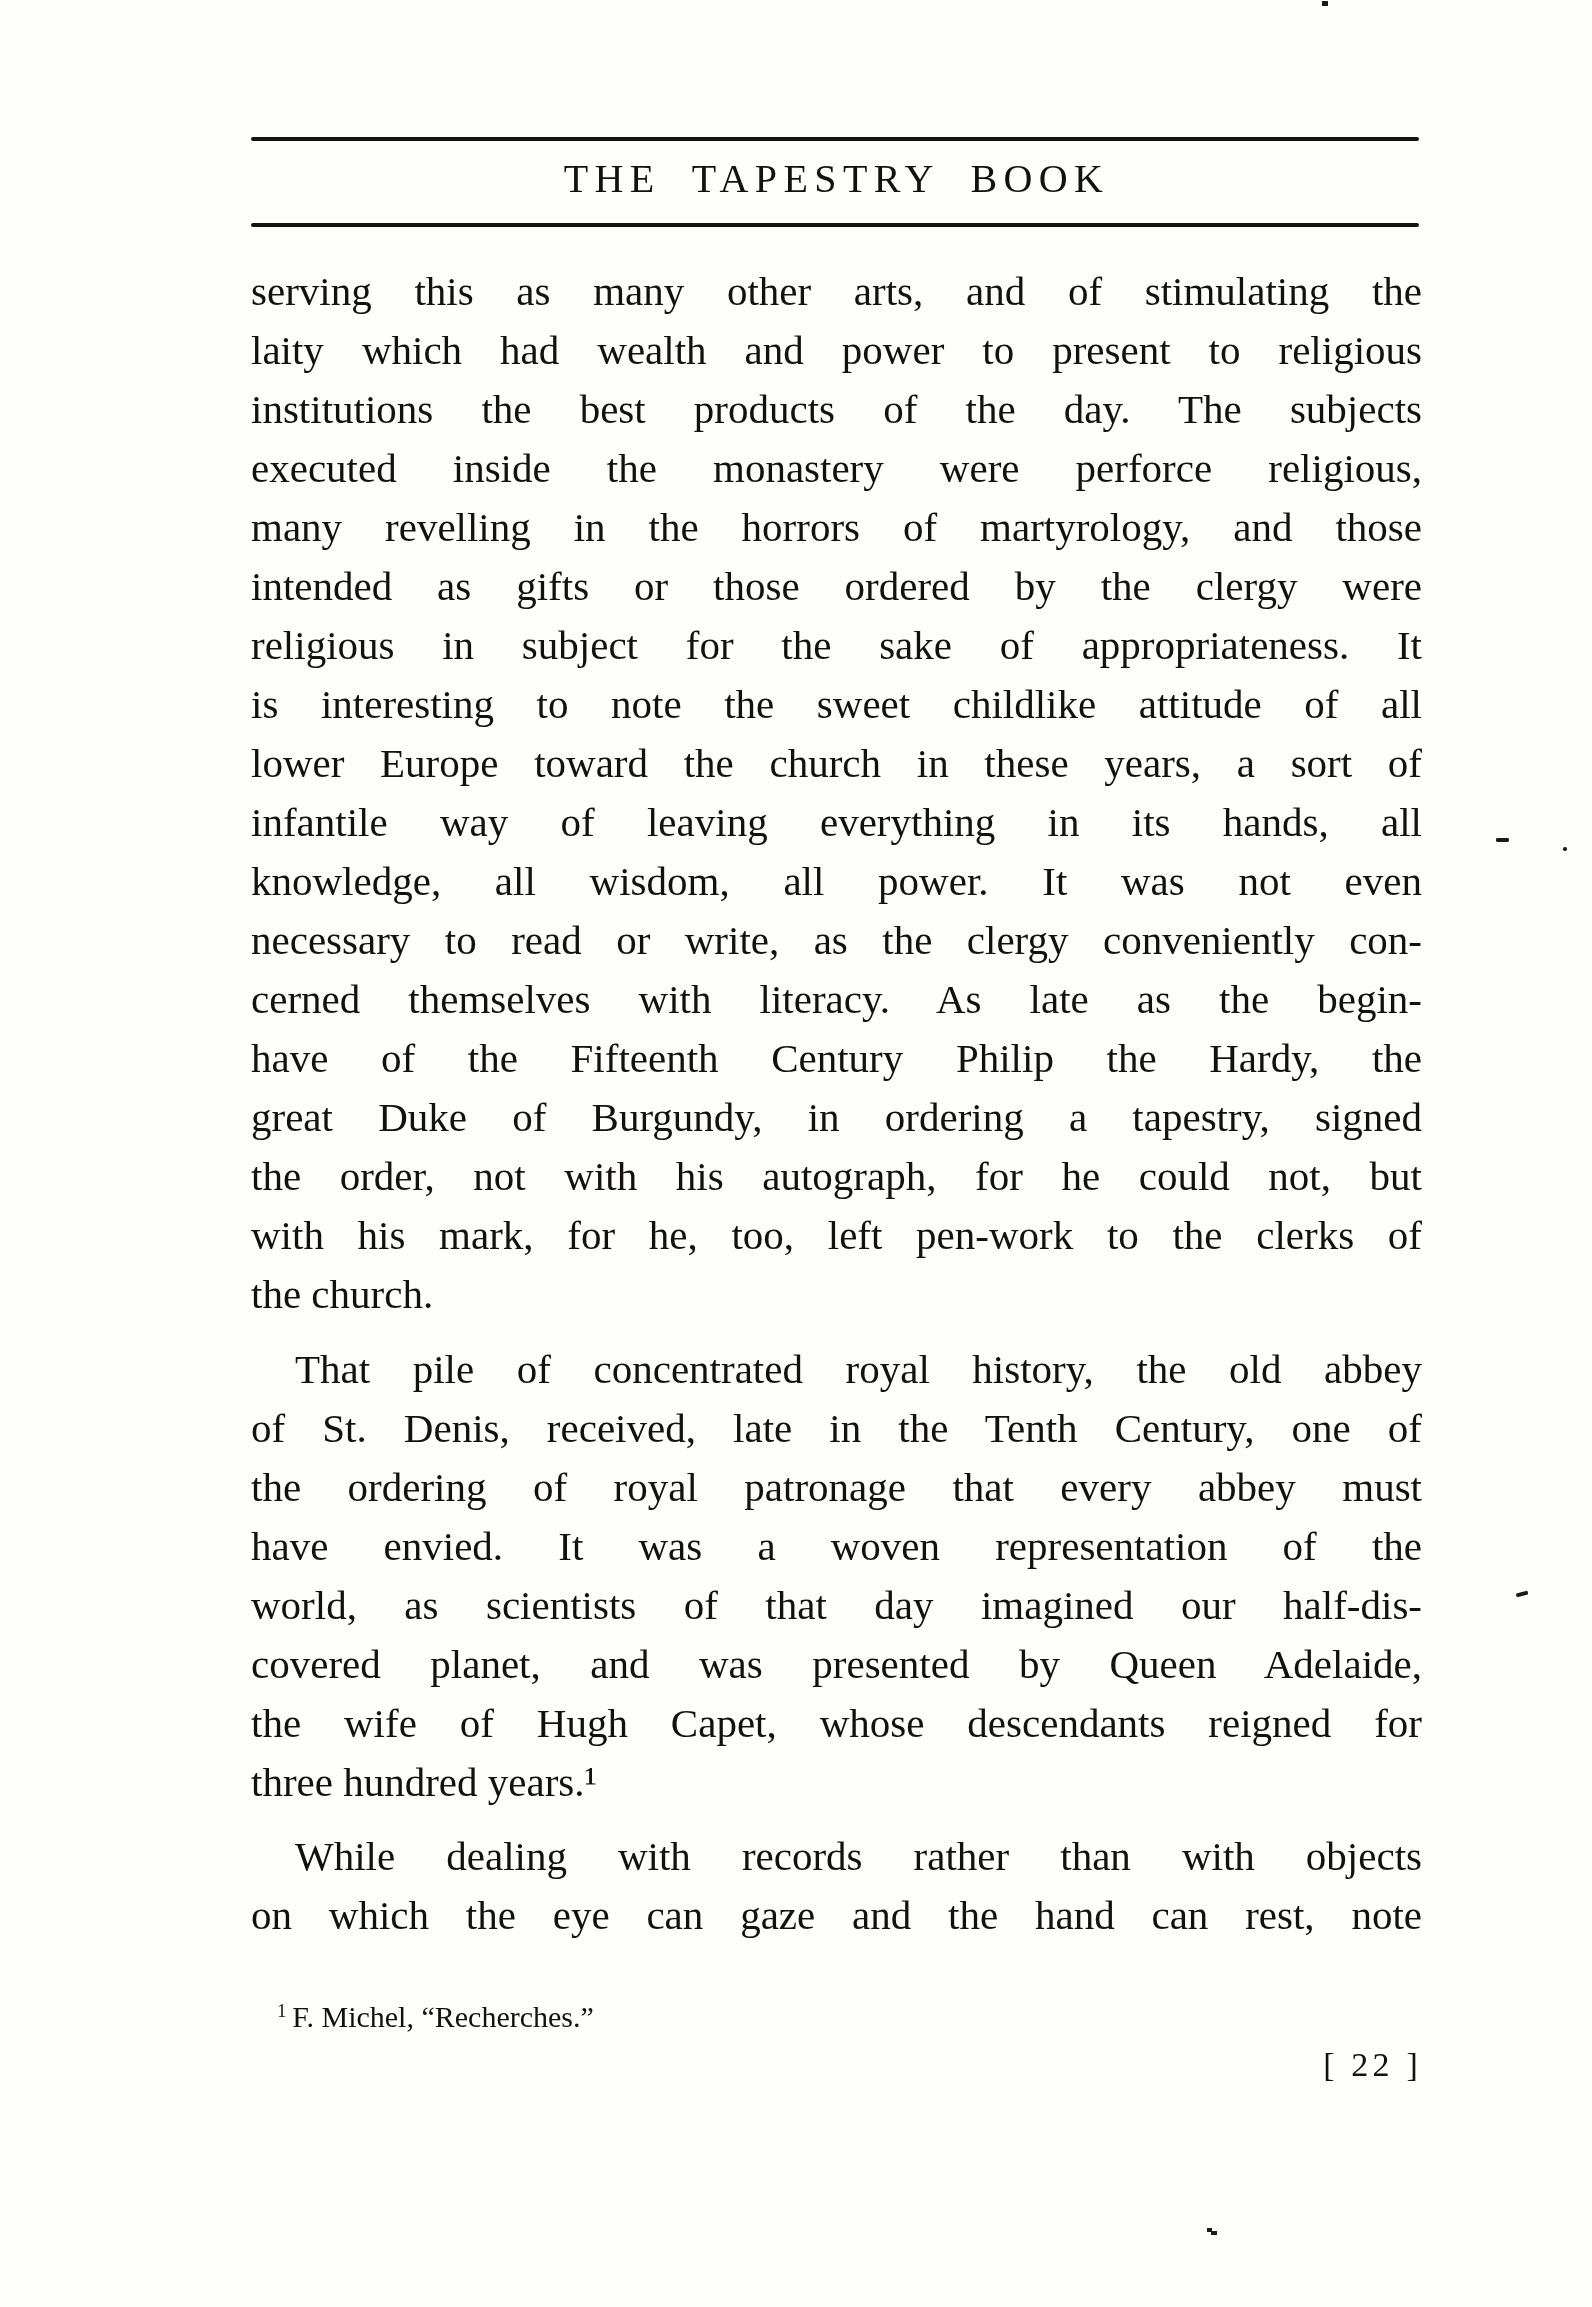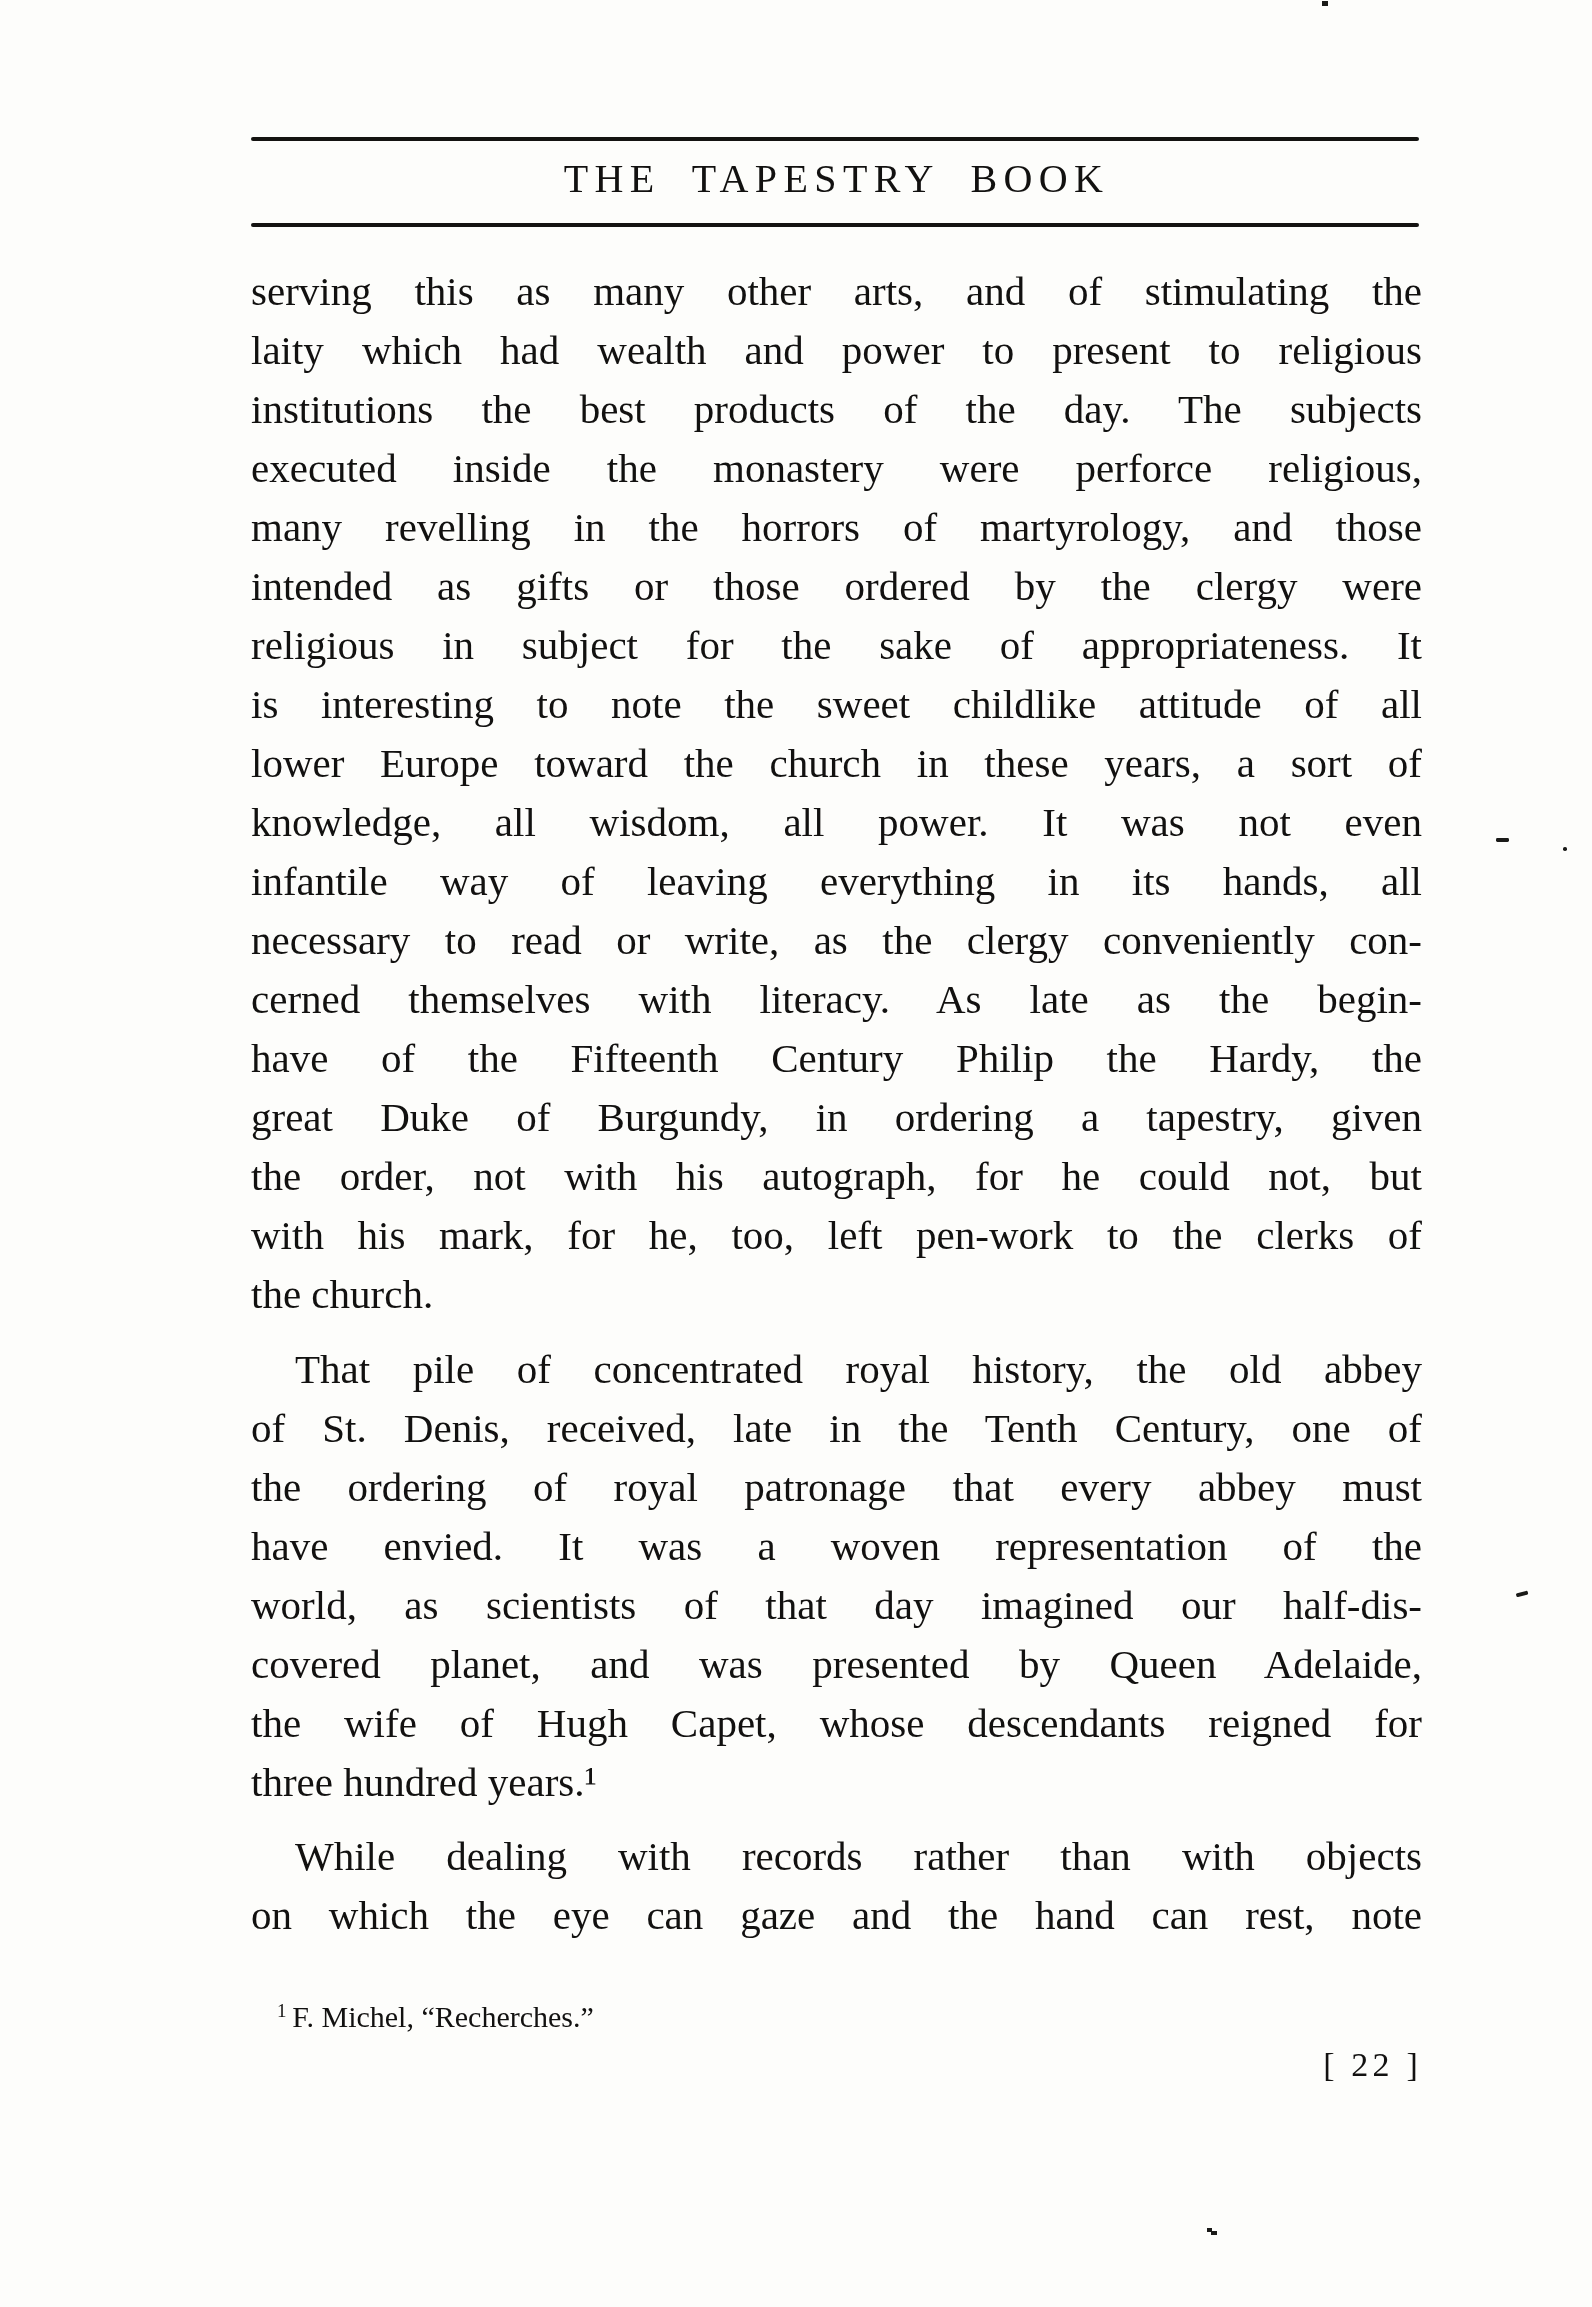--- a/index.html
+++ b/index.html
@@ -109,26 +109,26 @@
       <div class="para">
         <div class="line">serving this as many other arts, and of stimulating the</div>
         <div class="line">laity which had wealth and power to present to religious</div>
         <div class="line">institutions the best products of the day.  The subjects</div>
         <div class="line">executed inside the monastery were perforce religious,</div>
         <div class="line">many revelling in the horrors of martyrology, and those</div>
         <div class="line">intended as gifts or those ordered by the clergy were</div>
         <div class="line">religious in subject for the sake of appropriateness.  It</div>
         <div class="line">is interesting to note the sweet childlike attitude of all</div>
         <div class="line">lower Europe toward the church in these years, a sort of</div>
+        <div class="line">infantile way of leaving everything in its hands, all</div>
         <div class="line">knowledge, all wisdom, all power.  It was not even</div>
-        <div class="line">infantile way of leaving everything in its hands, all</div>
         <div class="line">necessary to read or write, as the clergy conveniently con-</div>
         <div class="line">cerned themselves with literacy.  As late as the begin-</div>
         <div class="line">have of the Fifteenth Century Philip the Hardy, the</div>
-        <div class="line">great Duke of Burgundy, in ordering a tapestry, given</div>
+        <div class="line">great Duke of Burgundy, in ordering a tapestry, signed</div>
         <div class="line">the order, not with his autograph, for he could not, but</div>
         <div class="line">with his mark, for he, too, left pen-work to the clerks of</div>
         <div class="line flush">the church.</div>
       </div>
       <div class="para">
         <div class="line indent">That pile of concentrated royal history, the old abbey</div>
         <div class="line">of St. Denis, received, late in the Tenth Century, one of</div>
         <div class="line">the ordering of royal patronage that every abbey must</div>
         <div class="line">have envied.  It was a woven representation of the</div>
         <div class="line">world, as scientists of that day imagined our half-dis-</div>

